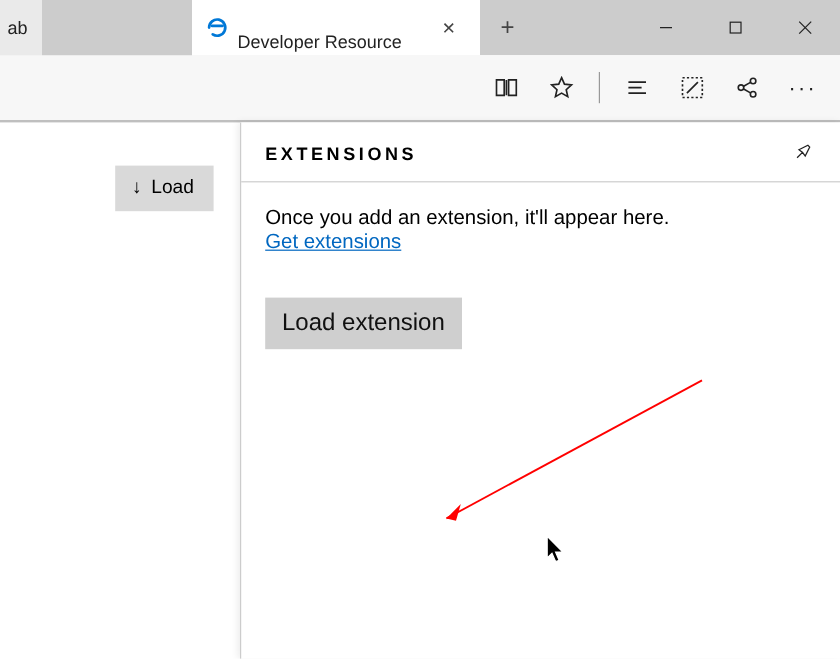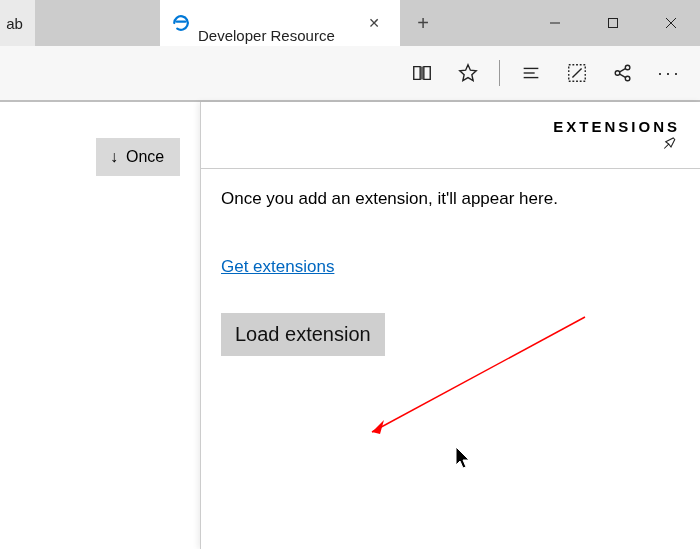--- a/index.html
+++ b/index.html
@@ -108,42 +108,40 @@
       top: 0;
       right: 0;
       left: 200px;
       height: 100%;
       background: #fff;
       border-left: 1px solid #ccc;
       box-shadow: -2px 0 6px rgba(0,0,0,0.08);
     }
     .panel-header {
       display: flex;
-      align-items: flex-end;
+      align-items: center;
       justify-content: space-between;
       padding: 16px 20px 12px 20px;
       border-bottom: 1px solid #ccc;
-      flex-direction: column;
     }
     .panel-title {
       font-weight: 700;
       letter-spacing: 3px;
       font-size: 15px;
     }
     .pin-icon svg { width: 18px; height: 18px; stroke: #222; fill: none; stroke-width: 1.4; }
     .panel-body {
       padding: 20px 20px;
     }
     .panel-msg {
       font-size: 17px;
       color: #000000;
     }
     .panel-link {
       display: inline-block;
-      margin-top: 48px;
       color: #0067c0;
       text-decoration: underline;
       font-size: 17px;
     }
     .load-btn {
       display: inline-block;
       margin-top: 36px;
       background: #cfcfcf;
       padding: 10px 14px;
       font-size: 20px;
@@ -241,21 +239,21 @@
       </svg>
   </div>
   <div class="tool-icon">
     <span class="more-dots">···</span>
   </div>
 </div>
 
 <div class="content">
   <div class="download-btn">
     <span class="dl-arrow">↓</span>
-    <span>Once</span>
+    <span>Load</span>
   </div>
 
   <div class="panel">
     <div class="panel-header">
       <div class="panel-title">EXTENSIONS</div>
       <div class="pin-icon">
         <svg viewBox="0 0 24 24">
             <path d="M5 9l10-5 2 2-5 10-3-4-6 6 6-6z" fill="none"></path>
           </svg>
       </div>

